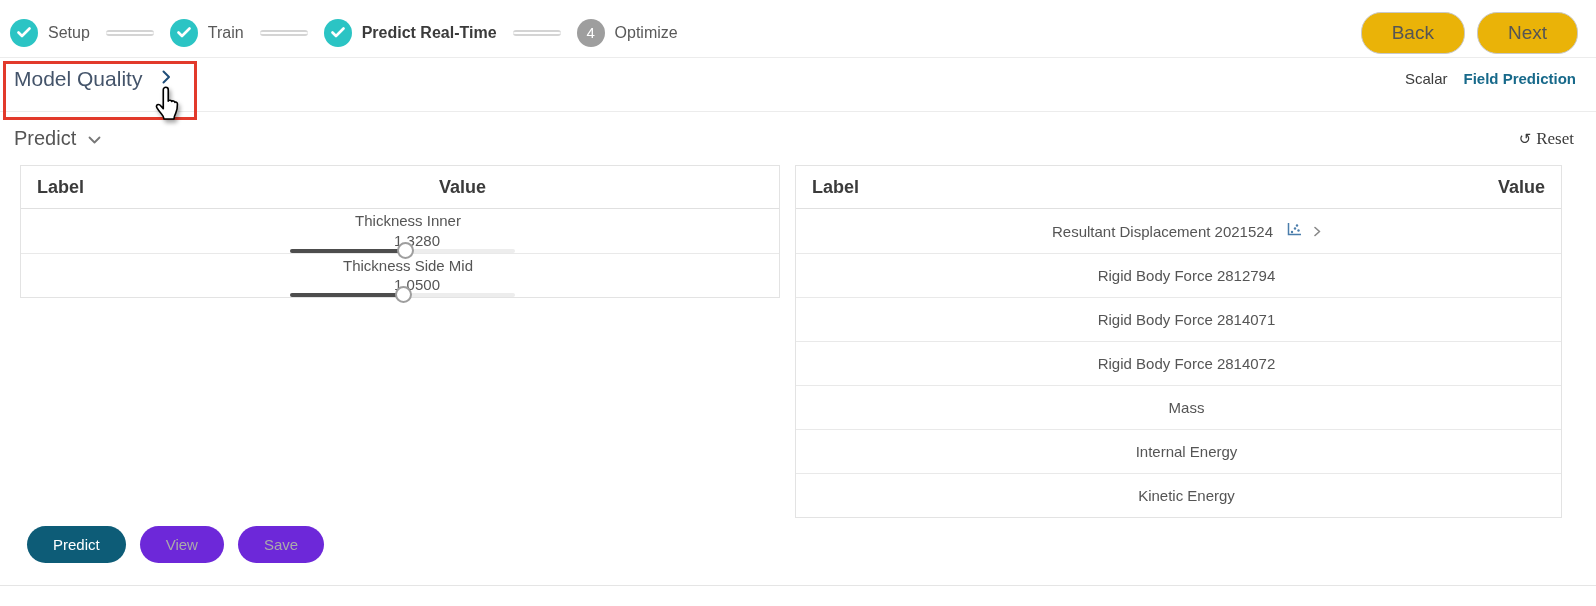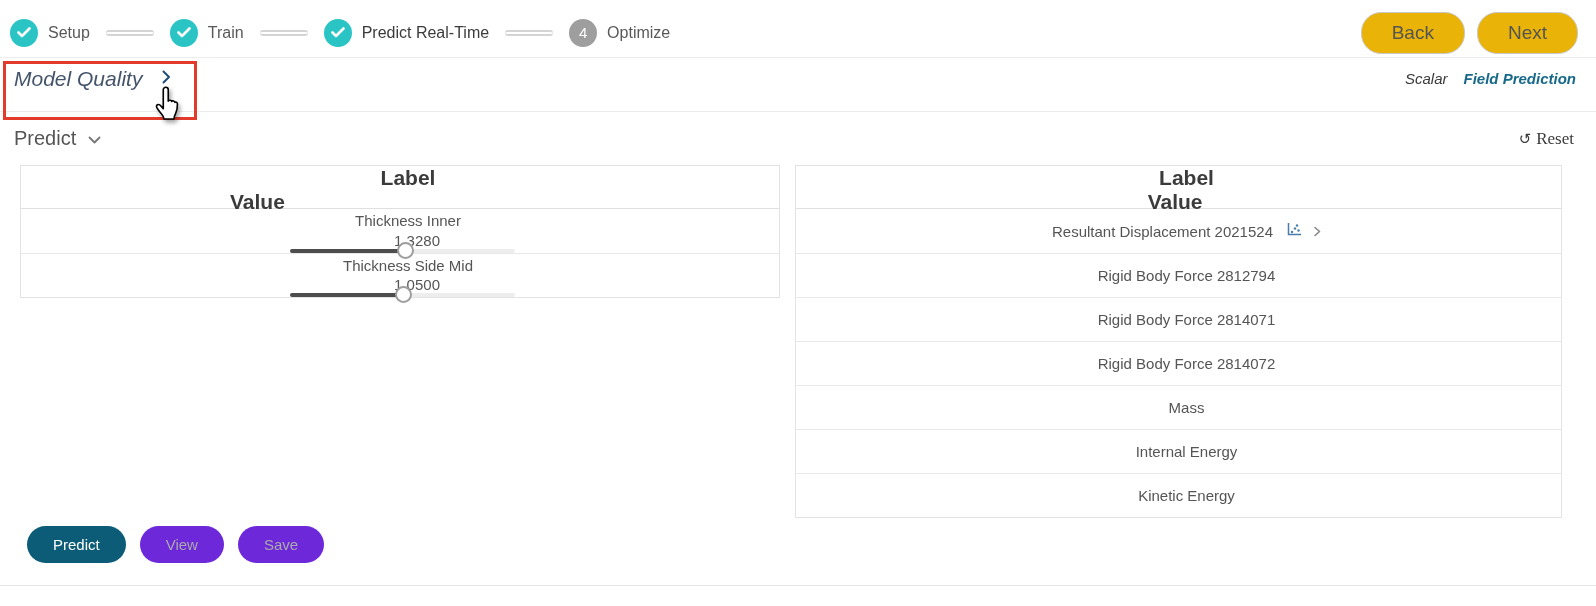--- a/index.html
+++ b/index.html
@@ -9,31 +9,31 @@
   
   .topbar { height:58px; display:flex; align-items:center; justify-content:space-between;
     padding:8px 18px 0 10px; border-bottom:1px solid #ececec; }
   .stepper { display:flex; align-items:center; }
   .step { display:flex; align-items:center; }
   .step-circle { width:28px; height:28px; border-radius:50%; display:flex;
     align-items:center; justify-content:center; flex:none; }
   .step-circle.done { background:#2bc4c4; }
   .step-circle.pending { background:#9e9e9e; color:#fff; font-size:15px; }
   .step-label { margin-left:10px; font-size:16px; color:#595959; }
-  .step-label.active { font-weight:normal; color:#3b3b3b; }
+  .step-label.active { font-weight:bold; color:#3b3b3b; }
   .connector { width:48px; height:6px; border-top:2px solid #d4d4d4;
     border-bottom:2px solid #d4d4d4; border-radius:3px; margin:0 16px; }
   .nav-btns { display:flex; gap:12px; }
   .pill-btn { border:1px solid #c9c9c9; background:#eab308; color:#555;
     border-radius:20px; padding:9px 30px; font-size:19px;
     font-family:"Liberation Sans", sans-serif; cursor:pointer; }
 
   
   .mq-row { height:54px; display:flex; align-items:center; justify-content:space-between;
-    padding:0 20px 12px 14px; border-bottom:1px solid #ececec; position:relative;font-style:italic; }
+    padding:0 20px 12px 14px; border-bottom:1px solid #ececec; position:relative; }
   .mq-left { display:flex; align-items:center; gap:20px; }
   .mq-title { font-size:21px; color:#44546a; }
   .view-tabs { display:flex; align-items:center; gap:16px; font-size:15px; }
   .tab-scalar { color:#3b3b3b; cursor:pointer; }
   .tab-field { color:#17698a; font-weight:bold; cursor:pointer; }
 
   
   .annotation-box { position:absolute; left:3px; top:61px; width:194px; height:59px;
     border:3px solid #e23a2b; z-index:50; pointer-events:none; }
   .cursor-hand { position:absolute; left:152px; top:86px; z-index:51; pointer-events:none;
@@ -47,21 +47,21 @@
   .reset-btn { display:flex; align-items:center; gap:5px; cursor:pointer; color:#3b3b3b; }
   .reset-icon { font-family:"DejaVu Sans", sans-serif; font-size:15px; }
   .reset-label { font-family:"Liberation Serif", serif; font-size:17px; }
 
   
   .main { position:relative; height:420px; }
   .card { position:absolute; top:0; border:1px solid #e3e3e3; background:#fff; }
   .card-inputs  { left:20px;  width:760px; }
   .card-outputs { left:795px; width:767px; }
   .thead { display:flex; align-items:center; height:43px; border-bottom:1px solid #e0e0e0;
-    font-weight:bold; color:#3b3b3b; font-size:21px;flex-direction:column; }
+    font-weight:bold; color:#3b3b3b; font-size:18px; }
   .trow { display:flex; align-items:center; height:44px; font-size:15px; color:#555;flex-direction:column; }
   .trow + .trow { border-top:1px solid #e9e9e9; }
   .cell-label { flex:1; padding-left:16px; display:flex; align-items:center; gap:9px; }
   .cell-value { width:80px; text-align:right; flex:none; }
   .head-value-left { width:80px; text-align:left; flex:none; margin-right:260px; }
   .head-value-right { padding-right:16px; }
 
   
   .slider { position:relative; width:225px; height:4px; background:#ededed;
     border-radius:2px; margin:0 15px 0 20px; flex:none; cursor:pointer; }

